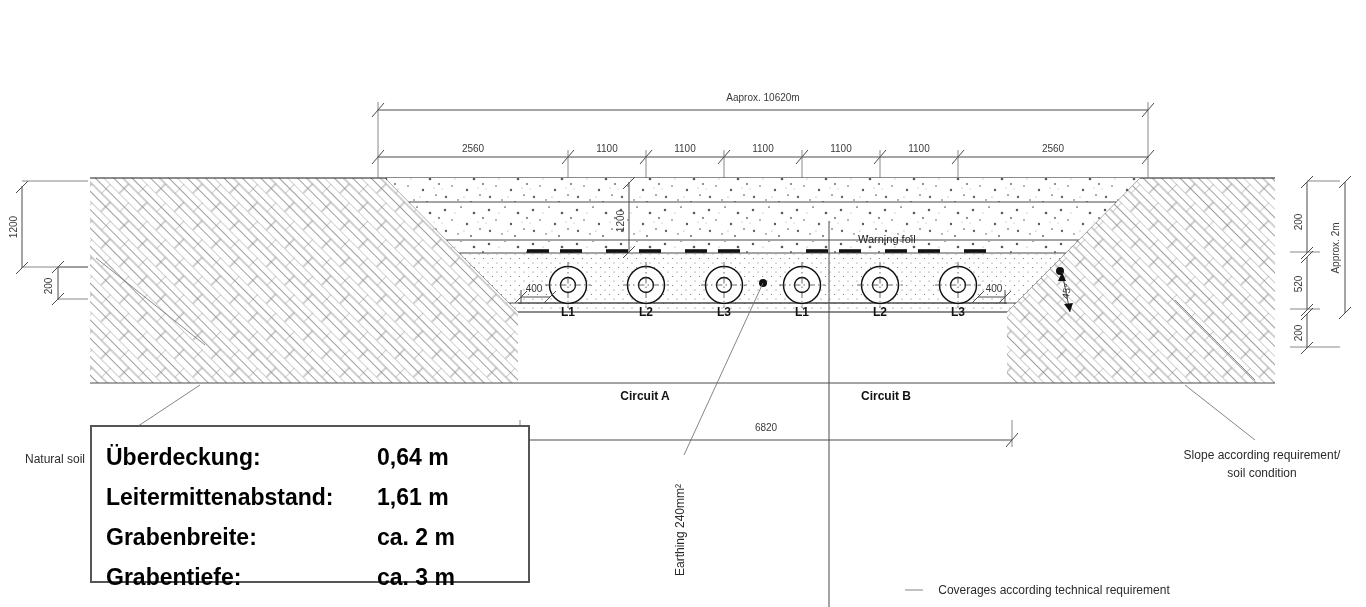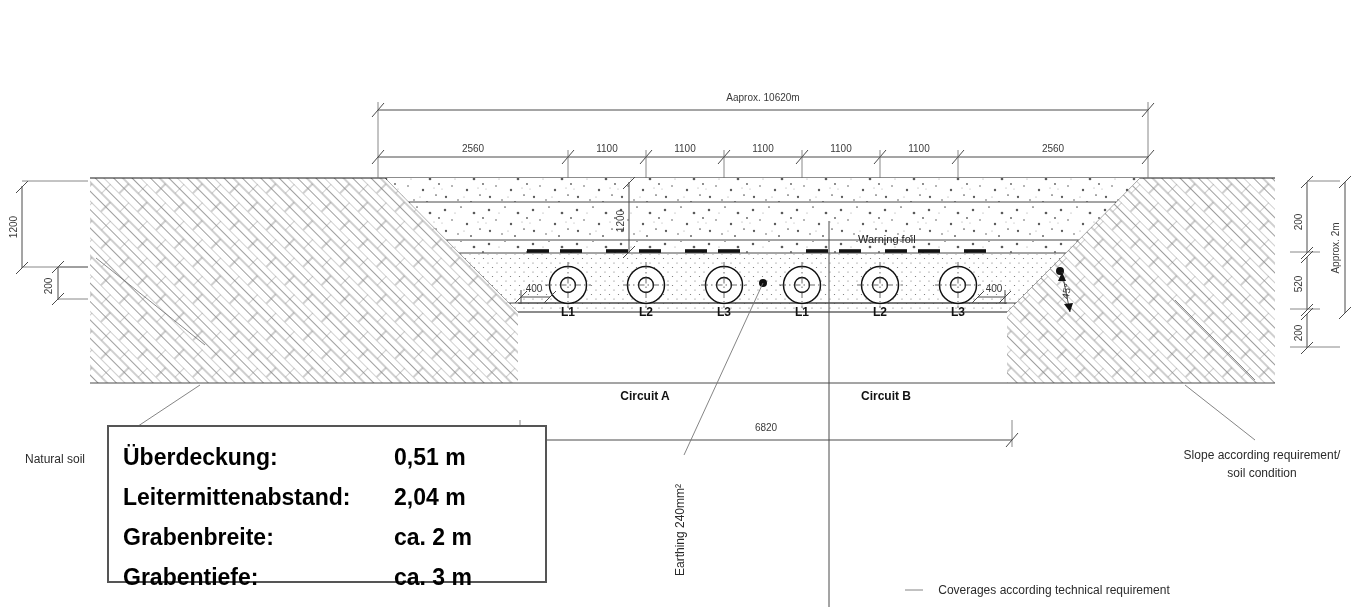--- a/index.html
+++ b/index.html
@@ -10,21 +10,21 @@
   .dimtext{font-family:"Liberation Sans",sans-serif;font-size:10px;fill:#3a3a3a;}
   .anntext{font-family:"Liberation Sans",sans-serif;font-size:12px;fill:#2b2b2b;}
   .cablelbl{font-family:"Liberation Sans",sans-serif;font-size:12px;font-weight:bold;fill:#111;}
   .circuitlbl{font-family:"Liberation Sans",sans-serif;font-size:12px;font-weight:bold;fill:#111;}
   .foillbl{font-family:"Liberation Sans",sans-serif;font-size:11px;fill:#222;}
   .ln{stroke:#4a4a4a;stroke-width:1;fill:none;}
   .lnd{stroke:#6a6a6a;stroke-width:0.8;fill:none;}
   .thick{stroke:#1a1a1a;stroke-width:1.2;fill:none;}
   .leader{stroke:#777;stroke-width:0.9;fill:none;}
 
-  #infobox{position:absolute;left:107px;top:425px;width:440px;height:158px;
+  #infobox{position:absolute;left:90px;top:425px;width:440px;height:158px;
      border:2px solid #555;background:#fff;box-sizing:border-box;
      padding:10px 14px 0 14px;z-index:40;}
   #infobox table{border-collapse:collapse;width:100%;}
   #infobox td{font-size:23px;font-weight:bold;color:#000;
      padding:6.5px 0;white-space:nowrap;font-family:"Liberation Sans",sans-serif;}
   #infobox td.v{text-align:left;padding-left:6px;}
   #infobox td.k{width:265px;}
 </style>
 </head>
 <body>
@@ -319,25 +319,25 @@
     <line x1="905" y1="590" x2="923" y2="590" class="leader"></line>
     <text class="anntext" x="1054" y="594" text-anchor="middle">Coverages according technical requirement</text>
 
   </svg>
 
   <div id="infobox">
     <table>
       <tbody>
           <tr>
         <td class="k">Überdeckung:</td>
-        <td class="v">0,51 m</td>
+        <td class="v">0,64 m</td>
       </tr>
       <tr>
         <td class="k">Leitermittenabstand:</td>
-        <td class="v">2,04 m</td>
+        <td class="v">1,61 m</td>
       </tr>
       <tr>
         <td class="k">Grabenbreite:</td>
         <td class="v">ca. 2 m</td>
       </tr>
       <tr>
         <td class="k">Grabentiefe:</td>
         <td class="v">ca. 3 m</td>
       </tr>
     </tbody>

